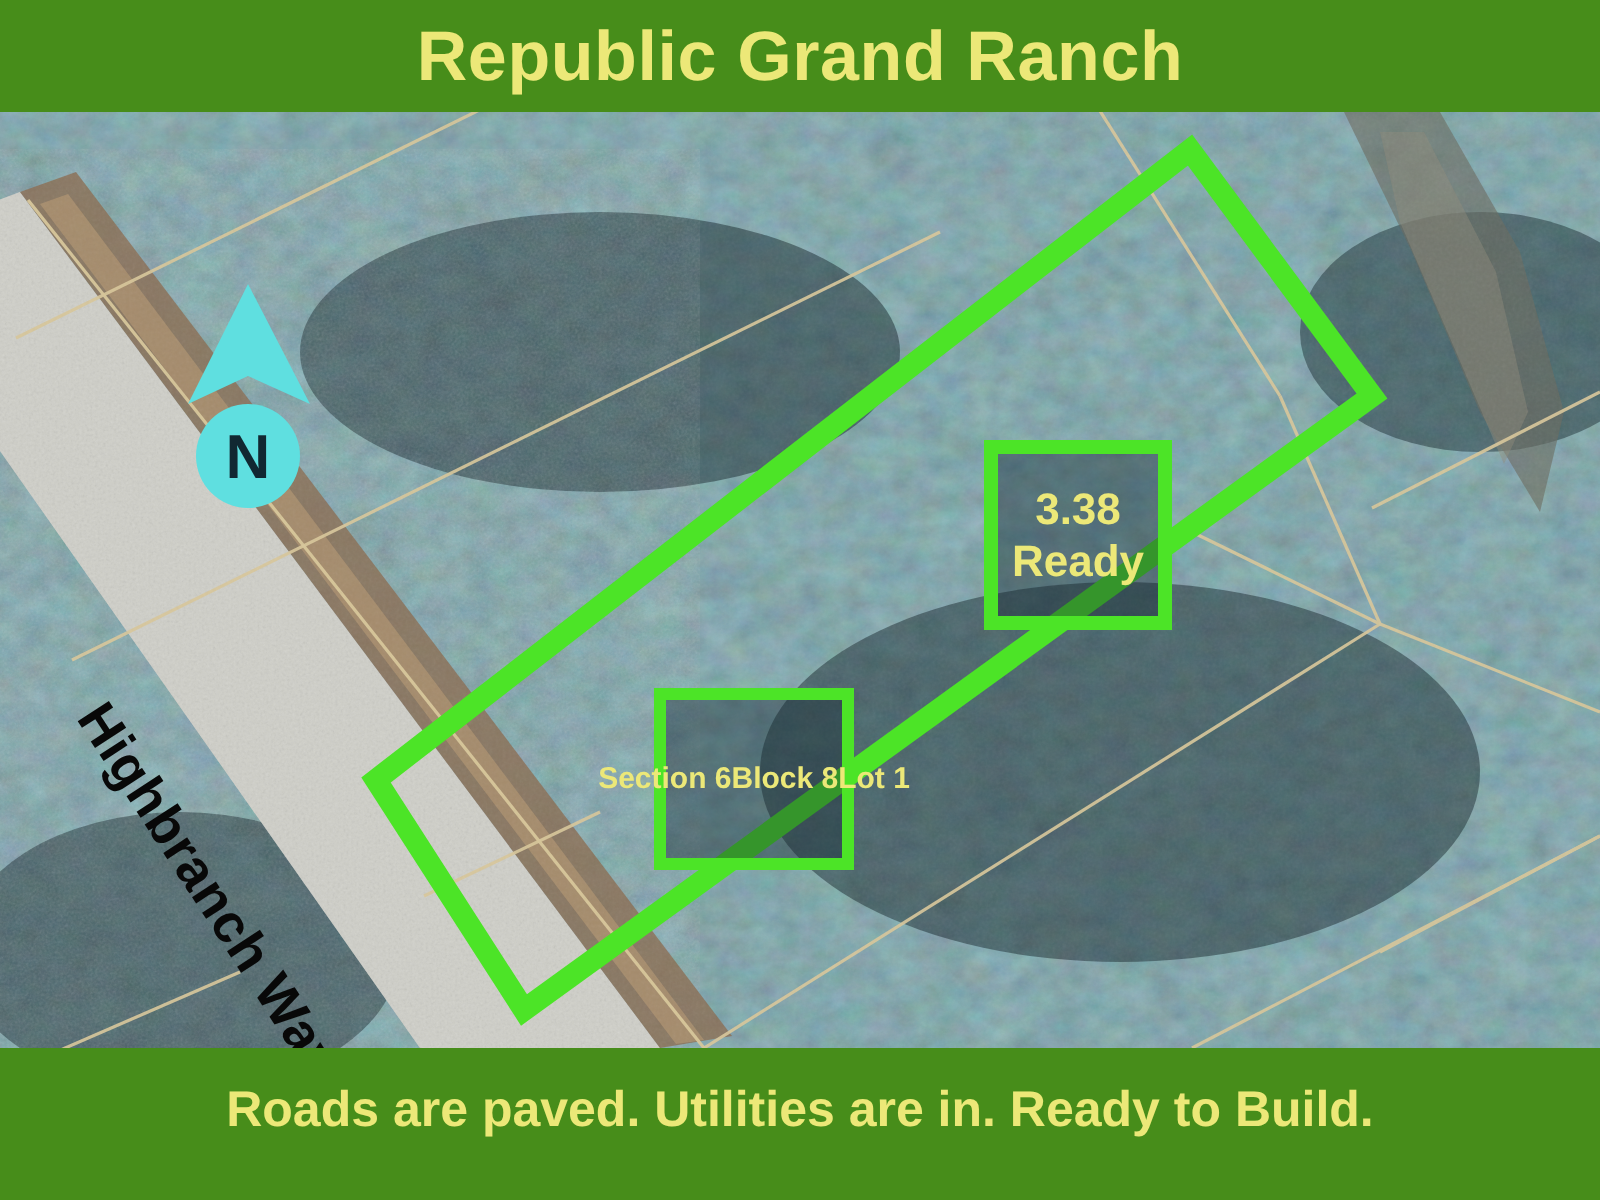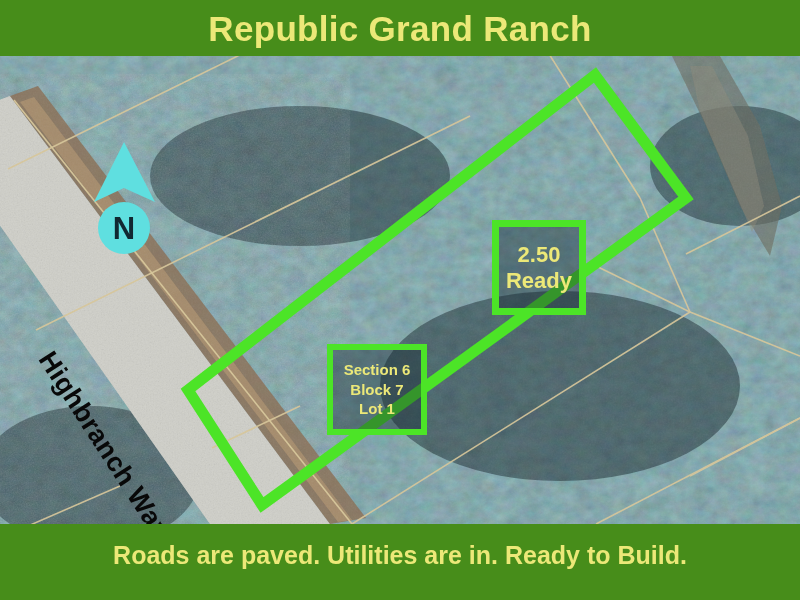--- a/index.html
+++ b/index.html
@@ -115,21 +115,21 @@
 
   #parcel-id-callout {
     left: 327px;
     top: 288px;
     width: 100px;
     height: 91px;
     border: 6px solid #4ce427;
     box-sizing: border-box;
     background: rgba(22, 40, 50, 0.42);
     display: flex;
-    flex-direction: column;
+    flex-direction: row;
     align-items: center;
     justify-content: center;
     line-height: 1.32;
   }
   #parcel-id-callout .callout-line {
     font-family: "Liberation Sans", sans-serif;
     font-weight: bold;
     font-size: 15px;
     color: #ece878;
     white-space: nowrap;
@@ -254,27 +254,27 @@
       <svg width="64" height="116" viewBox="0 0 64 116" xmlns="http://www.w3.org/2000/svg">
         <path d="M 31 2 L 62 62 L 31 48 L 1 62 Z" fill="#5fdfe0"></path>
         <circle cx="31" cy="88" r="26" fill="#5fdfe0"></circle>
         <text x="31" y="99" text-anchor="middle" font-family="Liberation Sans, sans-serif" font-weight="bold" font-size="31" fill="#112832">N</text>
       </svg>
     </div>
 
     <div id="street-label" class="map-overlay">Highbranch Way</div>
 
     <div id="acreage-callout" class="map-overlay">
-      <div class="callout-line">2.50</div>
+      <div class="callout-line">3.38</div>
       <div class="callout-line">Ready</div>
     </div>
 
     <div id="parcel-id-callout" class="map-overlay">
       <div class="callout-line">Section 6</div>
-      <div class="callout-line">Block 7</div>
+      <div class="callout-line">Block 8</div>
       <div class="callout-line">Lot 1</div>
     </div>
   </div>
 
   <div id="footer-banner">
     <div id="footer-text">Roads are paved. Utilities are in. Ready to Build.</div>
   </div>
 
   <div id="header-banner">
     <div id="header-title">Republic Grand Ranch</div>

